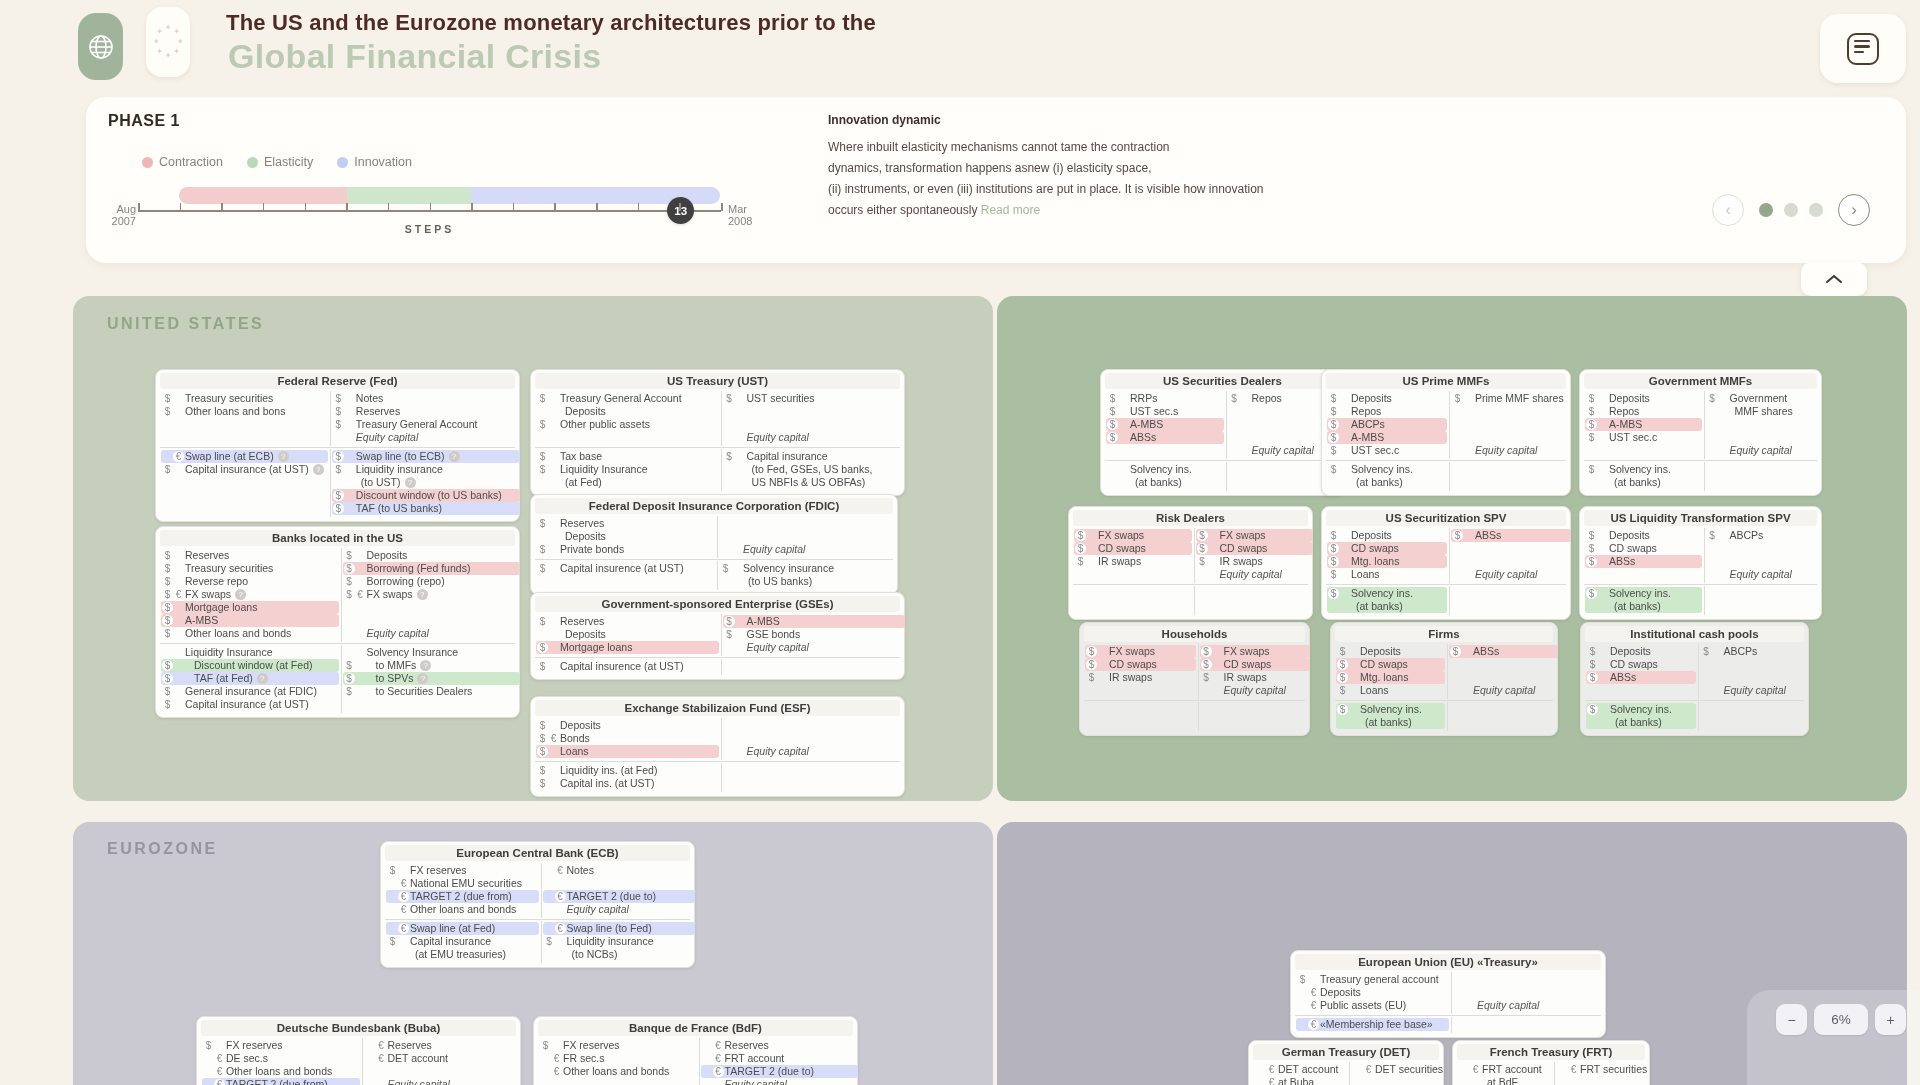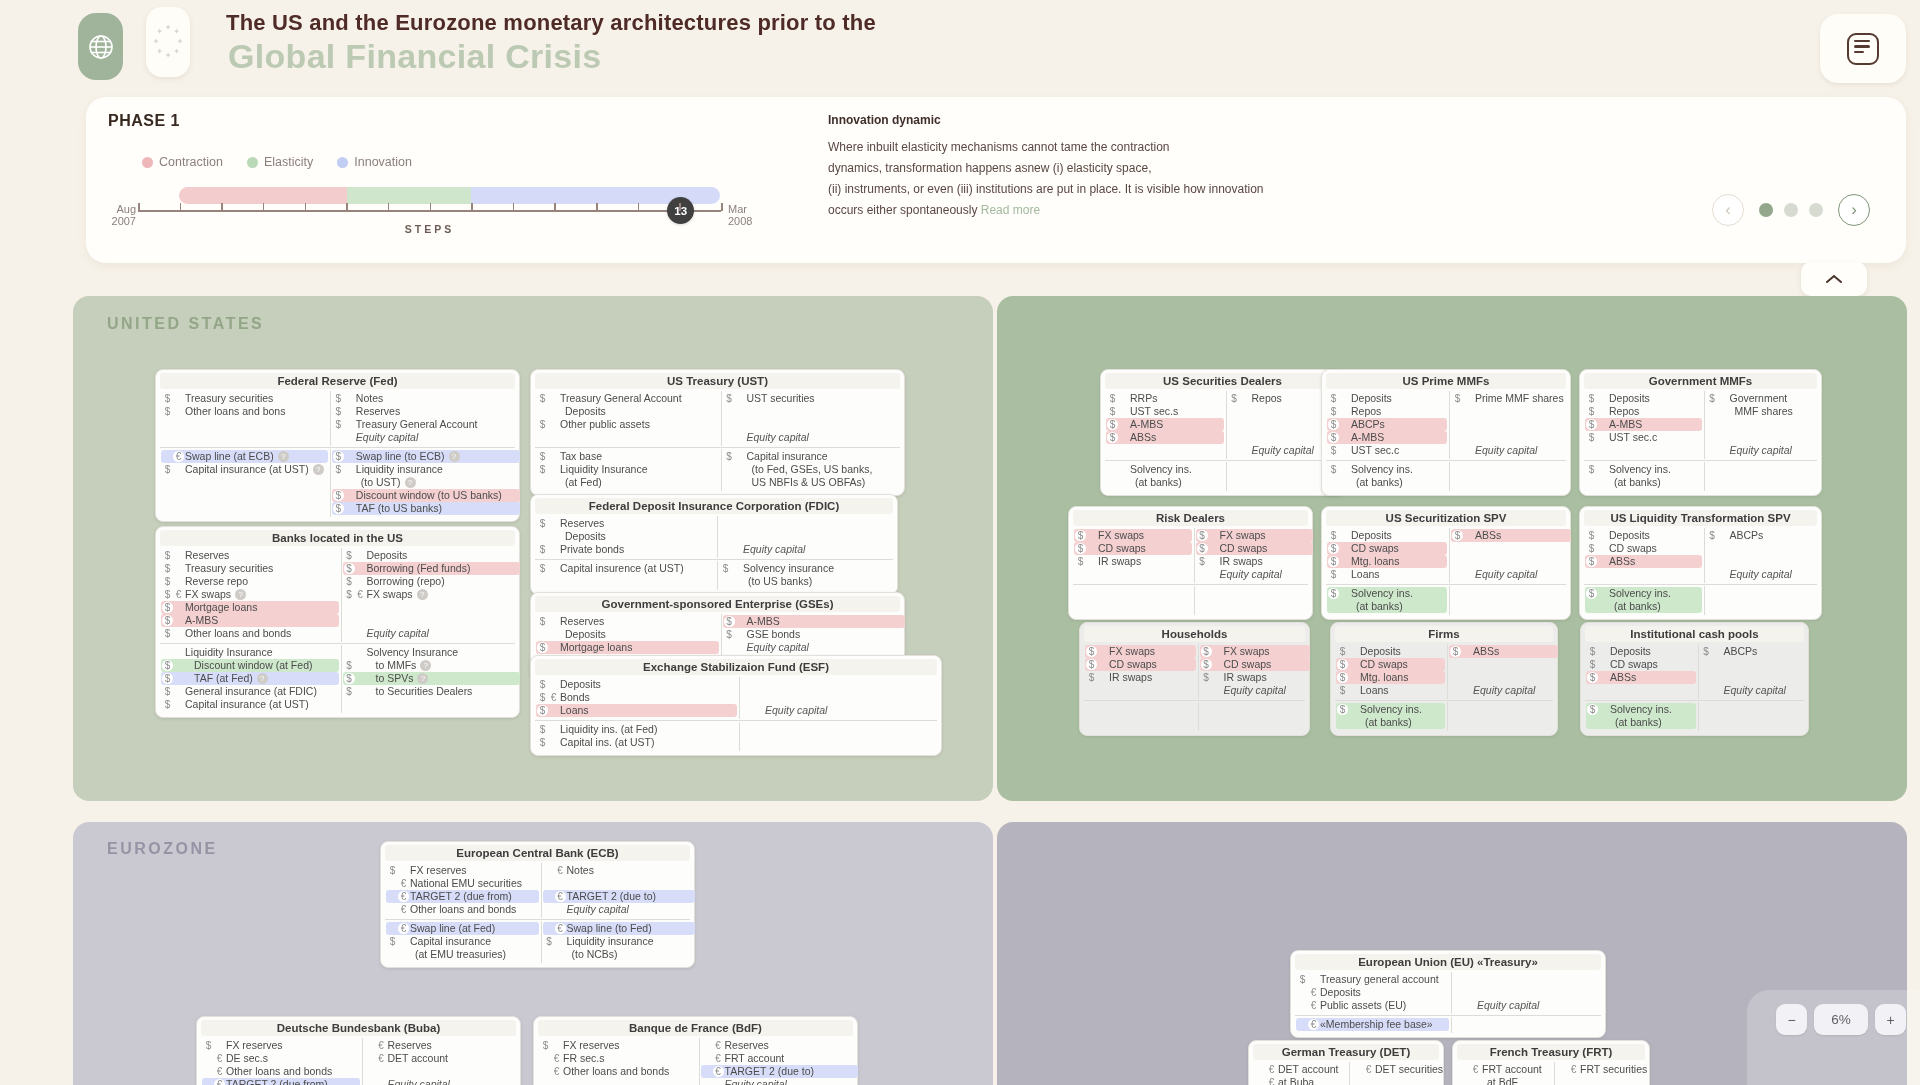--- a/index.html
+++ b/index.html
@@ -784,21 +784,21 @@
               <span></span>
             </div>
             <div class="lbl">
               <div class="line">Capital insurence (at UST)</div>
             </div>
           </div>
         </div>
         <div class="col right" style="flex: 0 0 50%;"></div>
       </div>
     </div>
-    <div class="card" style="left: 530px; top: 655px; width: 412px;">
+    <div class="card" style="left: 530px; top: 696px; width: 375px;">
       <div class="card-title">Exchange Stabilizaion Fund (ESF)</div>
       <div class="cols">
         <div class="col left" style="flex: 0 0 50%;">
           <div class="row">
             <div class="sym">
               <span class="on">$</span>
               <span></span>
             </div>
             <div class="lbl">
               <div class="line">Deposits</div>

